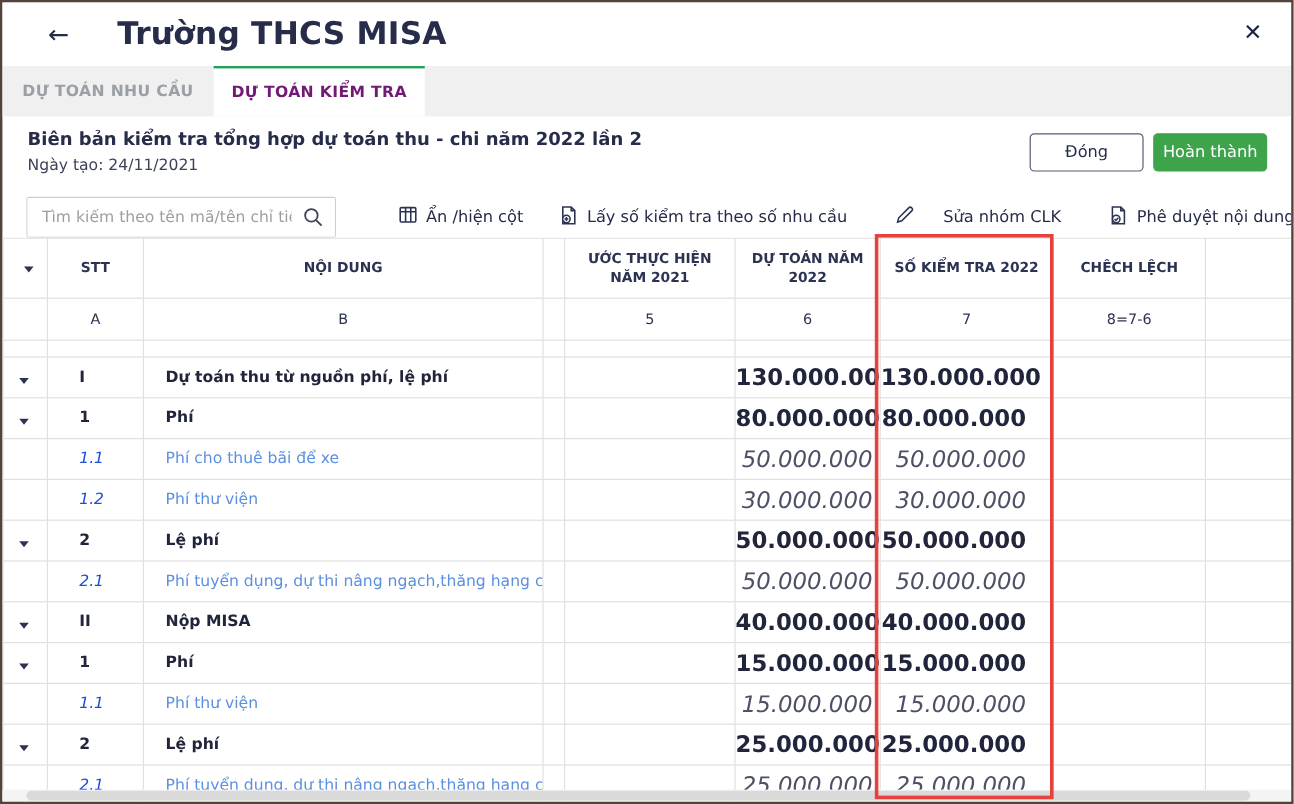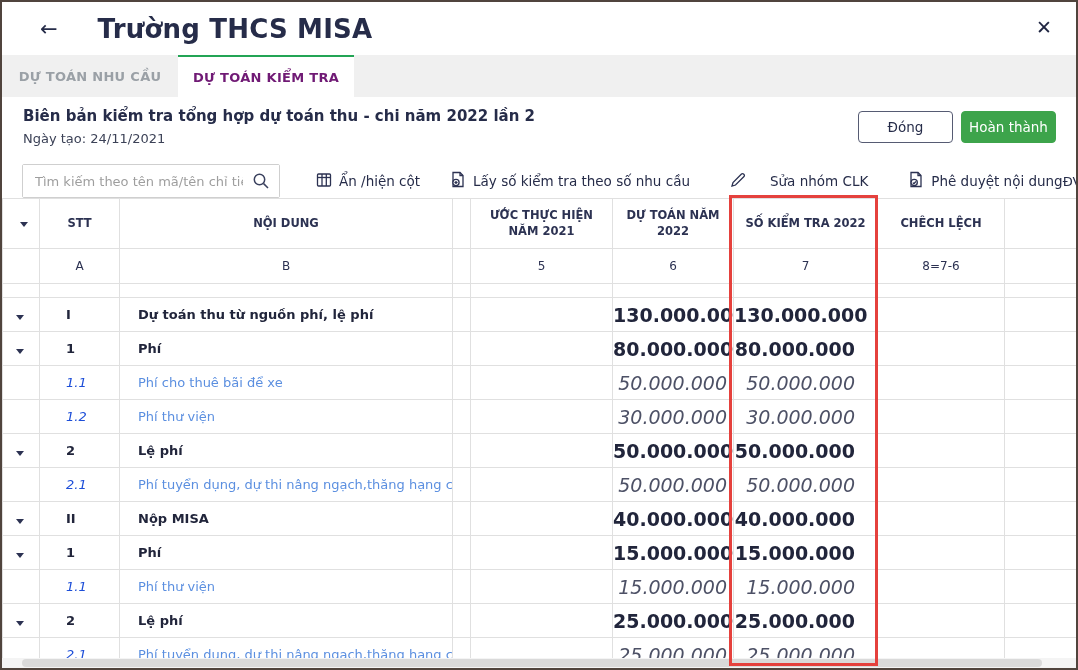--- a/index.html
+++ b/index.html
@@ -40,21 +40,21 @@
   .toolbar{position:absolute; left:0; top:159px; width:100%; height:40px;
     display:flex; align-items:center; padding:0 20px;}
   .search-box{position:relative; width:258px; height:34px; border:1px solid #cfcfcf;
     border-radius:2px; background:#fff; flex:none;}
   .search-box input{width:100%; height:100%; border:0; outline:none; padding:0 36px 0 12px;
     font-size:13px; font-family:inherit; color:var(--navy);}
   .search-box input::placeholder{color:#9e9e9e;}
   .search-icon{position:absolute; right:9px; top:7px;}
   .tool-item{display:flex; align-items:center; gap:7px; font-size:13.5px; color:var(--navy);
     cursor:pointer; white-space:nowrap; flex:none;}
-  .t1{margin-left:36px;} .t2{margin-left:30px;} .t3{margin-left:40px;gap:24px;} .t4{margin-left:40px;}
+  .t1{margin-left:52px;} .t2{margin-left:30px;} .t3{margin-left:40px;gap:24px;} .t4{margin-left:40px;}
   .unit-label{margin-left:auto; font-size:13px; flex:none;}
   
   .table-wrap{position:absolute; left:0; top:196px; width:100%; height:470px; overflow:hidden;}
   table{border-collapse:collapse; table-layout:fixed; width:1074px;}
   col.c0{width:37px;} col.c1{width:80px;} col.c2{width:333px;} col.c3{width:18px;}
   col.c4{width:142px;} col.c5{width:121px;} col.c6{width:144px;} col.c7{width:127px;}
   col.c8{width:72px;}
   th,td{border:1px solid var(--border); overflow:hidden; white-space:nowrap;}
   th{font-size:11.5px; font-weight:bold; color:#2c3252; text-align:center;
     white-space:normal; line-height:1.35; padding:2px 4px;}

